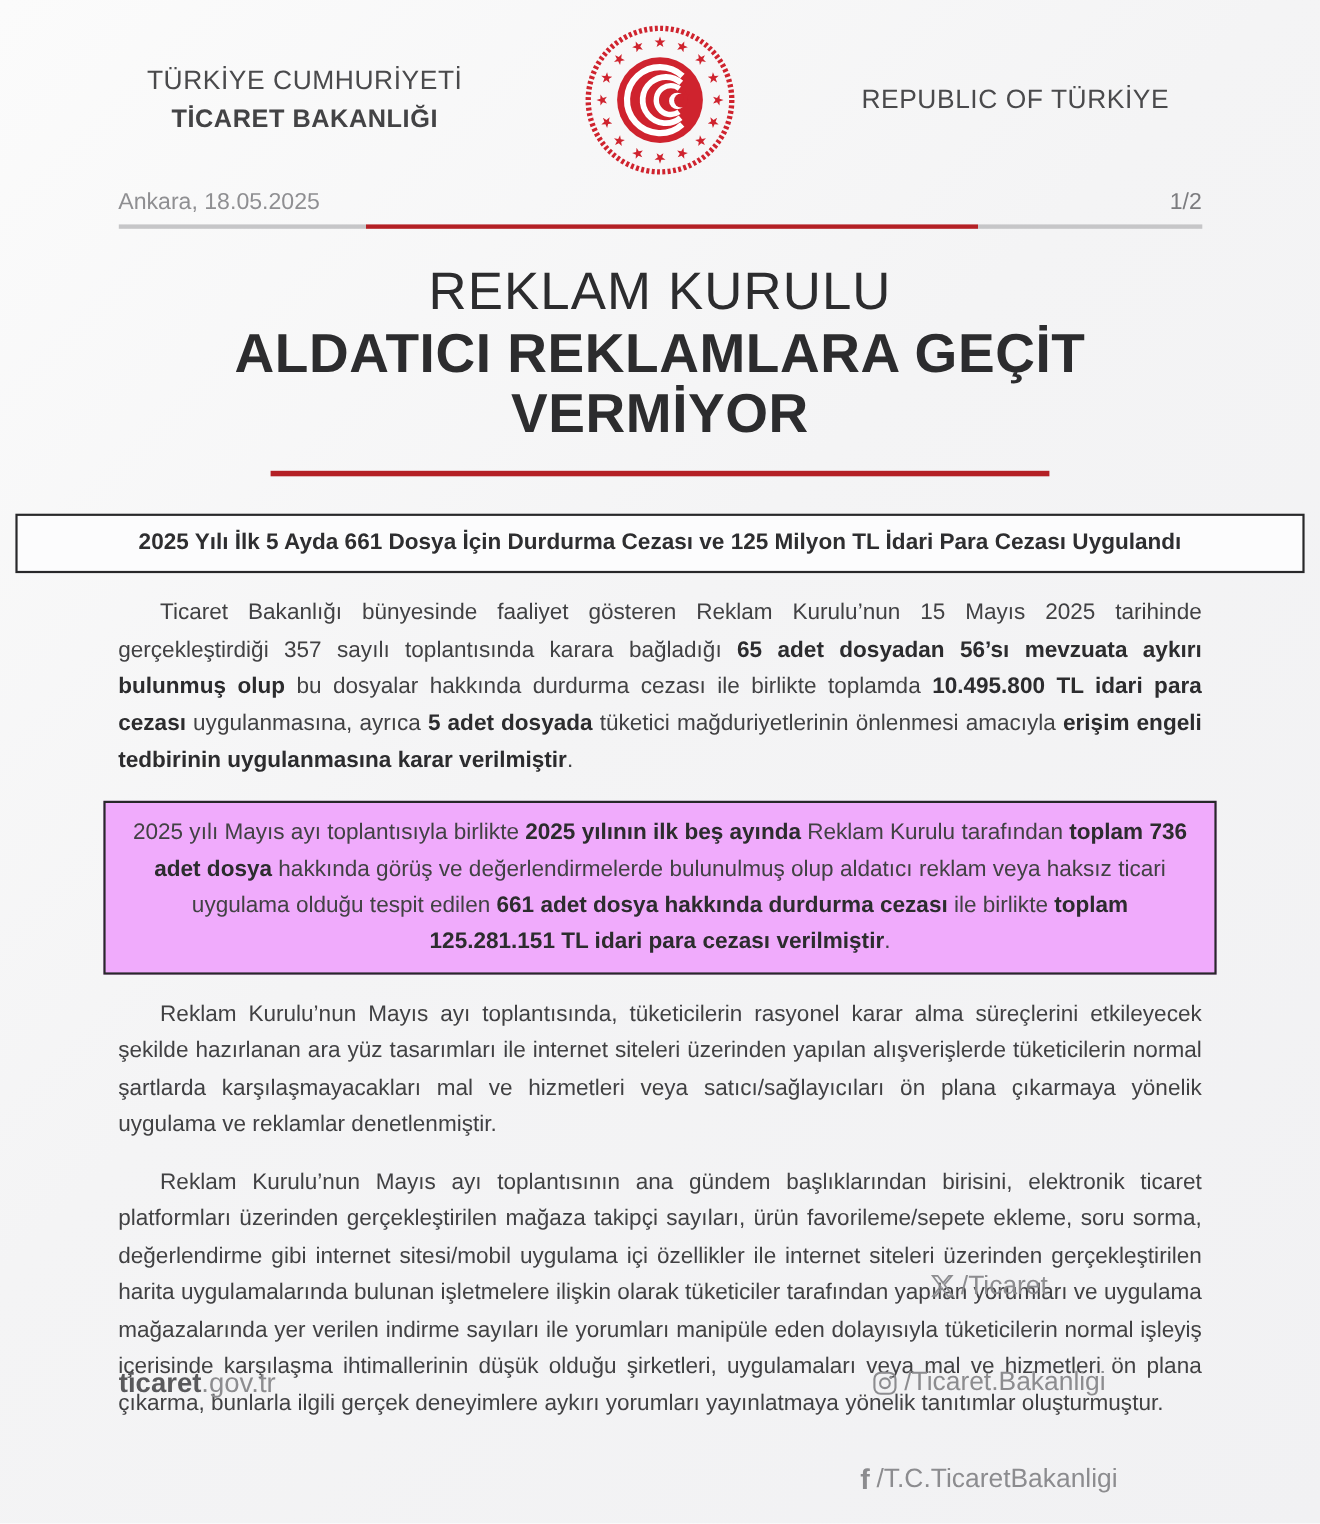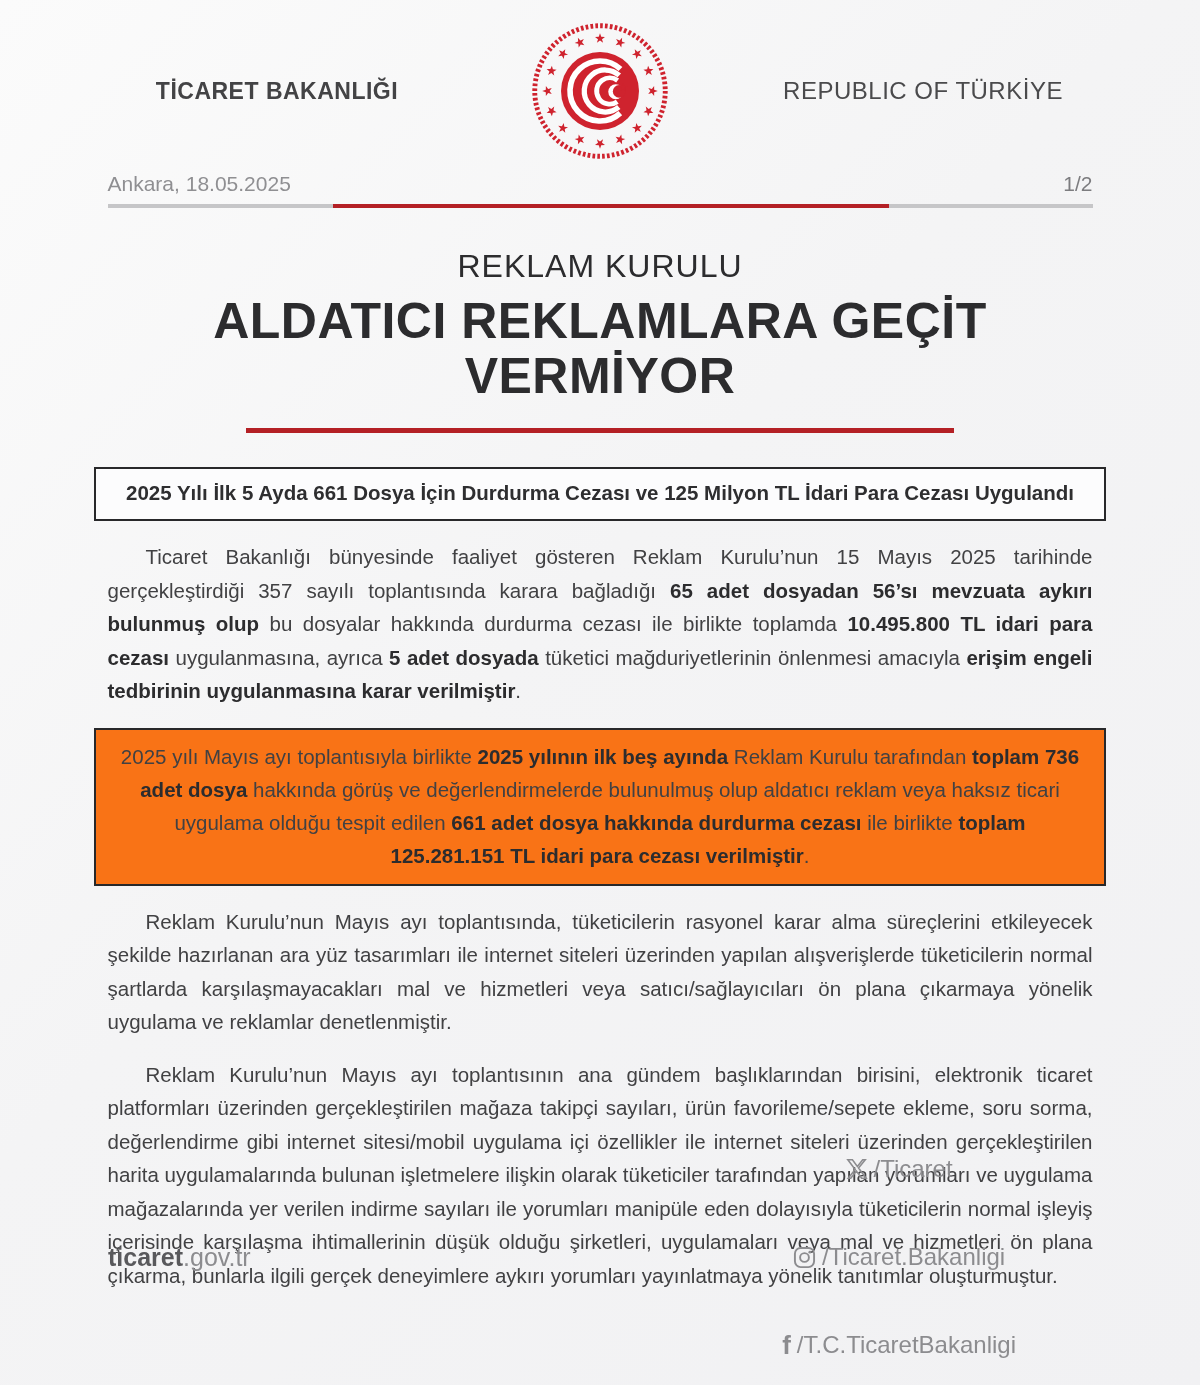--- a/index.html
+++ b/index.html
@@ -34,46 +34,46 @@
   .rule {
     width:985px; height:4px; margin:8px auto 0;
     background:linear-gradient(to right,
       #c6c6c8 0%, #c6c6c8 22.8%,
       #b42025 22.8%, #b42025 79.3%,
       #c6c6c8 79.3%, #c6c6c8 100%);
   }
 
   
   .title { margin-top:30px; text-align:center; color:#2c2c2e; }
-  .title .t1 { font-size:32px; font-weight:400; letter-spacing:1px; line-height:56px; }
+  .title .t1 { font-size:48px; font-weight:400; letter-spacing:1px; line-height:56px; }
   .title .t2, .title .t3 { font-size:50px; font-weight:800; letter-spacing:.5px; line-height:55px; }
   .red-divider { width:708px; height:5px; background:#b42025; margin:24px auto 0; }
 
   
   .hbox {
-    width:1012px; margin:34px auto 0;
+    width:1172px; margin:34px auto 0;
     border:2px solid #28282a; background:#fcfcfd;
     padding:9px 26px 11px;
     text-align:center; font-weight:700; font-size:20.5px; line-height:30px;
     color:#2e2e30;
   }
 
   
   .para {
     width:985px; margin:19px auto 0;
     font-size:20.5px; line-height:33.5px;
     text-align:justify; text-indent:38px;
     color:#414143;
   }
   .para b, .pbox b { color:#2c2c2e; }
 
   
   .pbox {
     width:1012px; margin:20px auto 0;
-    border:2px solid #28282a; background:#f97316;
+    border:2px solid #28282a; background:#f0abfc;
     padding:10px 22px 12px;
     font-size:20.5px; line-height:33px;
     text-align:center; color:#414143;
   }
 
   
   .footer {
     position:absolute; left:0; bottom:26px; width:1124px;
     display:flex; align-items:center;
     padding:0 108px;
@@ -86,20 +86,21 @@
   .social .ic svg { display:block; }
   .fb-glyph { font-weight:700; font-size:26px; color:#8c8c8f; line-height:22px; }
 </style>
 </head>
 <body>
 
 <div class="page">
 
   <div class="header">
     <div class="block left">
+      <div class="hdr-line1">TÜRKİYE CUMHURİYETİ</div>
       <div class="hdr-line2">TİCARET BAKANLIĞI</div>
     </div>
 
     <div class="logo-wrap">
       <svg viewBox="-100 -100 200 200" width="150" height="150">
 
         <circle cx="0" cy="0" r="87" fill="none" stroke="#cf232e" stroke-width="6.5" stroke-dasharray="3.6 2.9"></circle>
 
         <defs>
           <path id="st" d="M0,-7 L1.646,-2.265 L6.657,-2.163 L2.663,0.865 L4.114,5.663 L0,2.8 L-4.114,5.663 L-2.663,0.865 L-6.657,-2.163 L-1.646,-2.265 Z" fill="#cf232e"></path>

